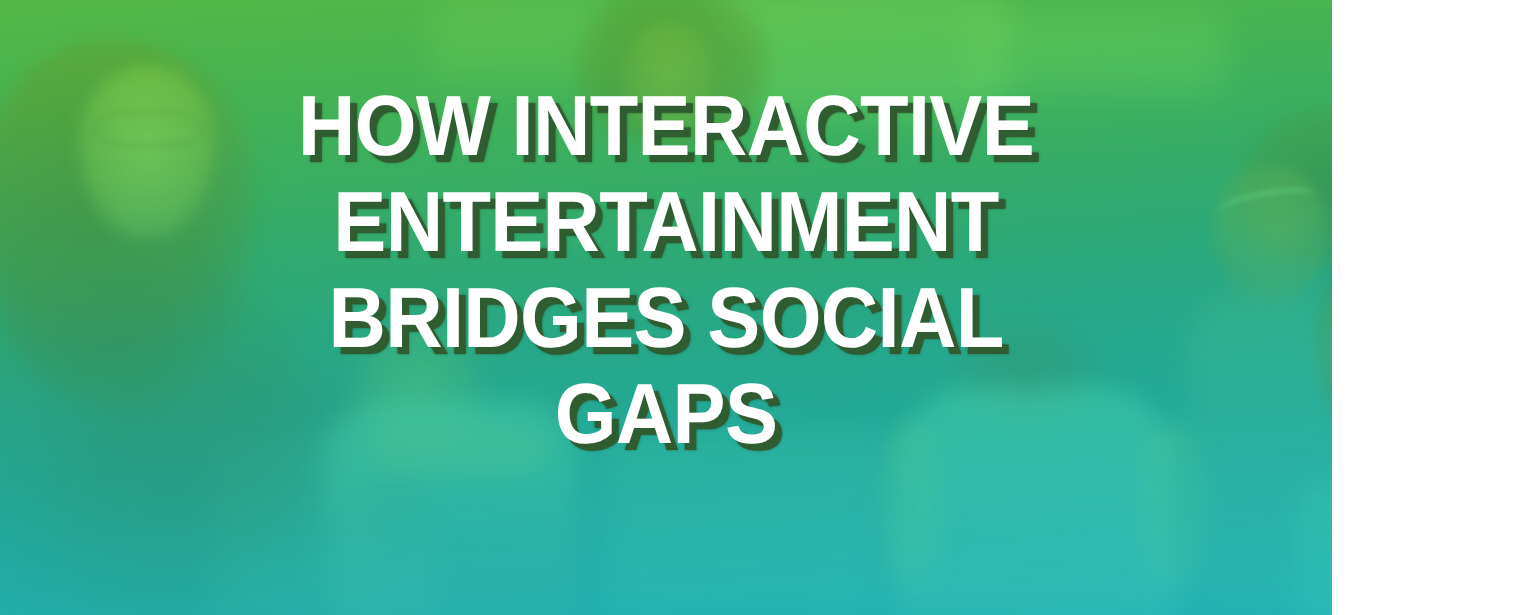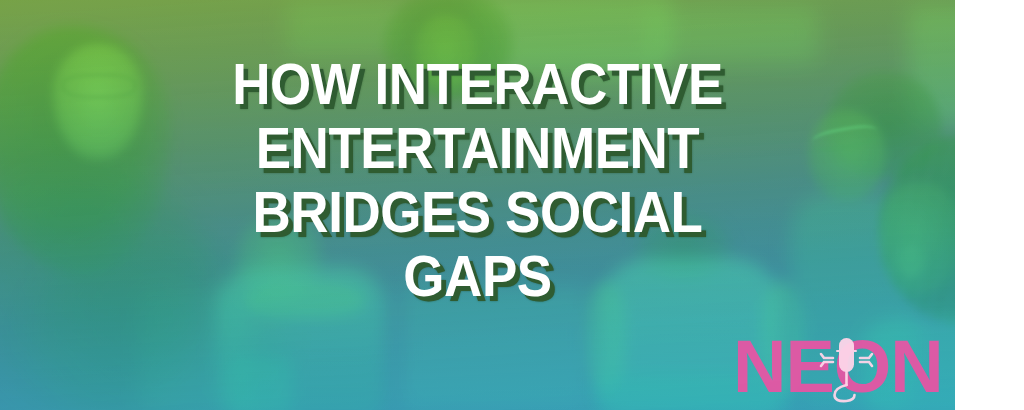--- a/index.html
+++ b/index.html
@@ -1,22 +1,22 @@
 <!DOCTYPE html>
 <html><head>
 <meta charset="utf-8">
 <style>
   html,body{margin:0;padding:0;background:#fff;}
   body{font-family:"Liberation Sans",sans-serif;}
 
   #banner{
     position:relative;
-    width:955px;height:410px;
+    width:888px;height:410px;
     overflow:hidden;
-    background:#a21caf;
+    background:#0369a1;
   }
 
   
   .photo{
     position:absolute;inset:0;
     filter:blur(0.4px);
   }
   .softrect{position:absolute;filter:blur(11px);}
 
   
@@ -286,32 +286,14 @@
   <div class="wash2"></div>
   <div class="wash3"></div>
 
   <div class="headline">
     <span class="ln">HOW INTERACTIVE</span>
     <span class="ln">ENTERTAINMENT</span>
     <span class="ln">BRIDGES SOCIAL</span>
     <span class="ln">GAPS</span>
   </div>
 
-  <div class="logo">
-    <svg viewBox="0 0 210 86" xmlns="http://www.w3.org/2000/svg" aria-hidden="true">
-      <g>
-        <text id="logoword" class="logo-word" x="0" y="72" fill="#f24fa3" fill-opacity="0.88">NEON</text>
-      </g>
-
-      <g fill="none" stroke="#fdd4e8" stroke-width="2.6" stroke-linecap="round" opacity="0.96">
-        <rect x="106" y="18" width="15" height="34" rx="7.5" fill="#fdd4e8" stroke="none"></rect>
-        <path d="M100 38 h-9 l-3 -4"></path>
-        <path d="M127 38 h9 l3 -4"></path>
-        <path d="M100 42 h-9 l-3 4"></path>
-        <path d="M127 42 h9 l3 4"></path>
-        <path d="M113.5 52 v13"></path>
-        <path d="M113.5 65 q-12 3 -12 10 t12 6 q8 -1 8 -6"></path>
-        <path d="M104 31 h19" stroke-width="2"></path>
-      </g>
-    </svg>
-  </div>
 
 </div>
 
 </body></html>

